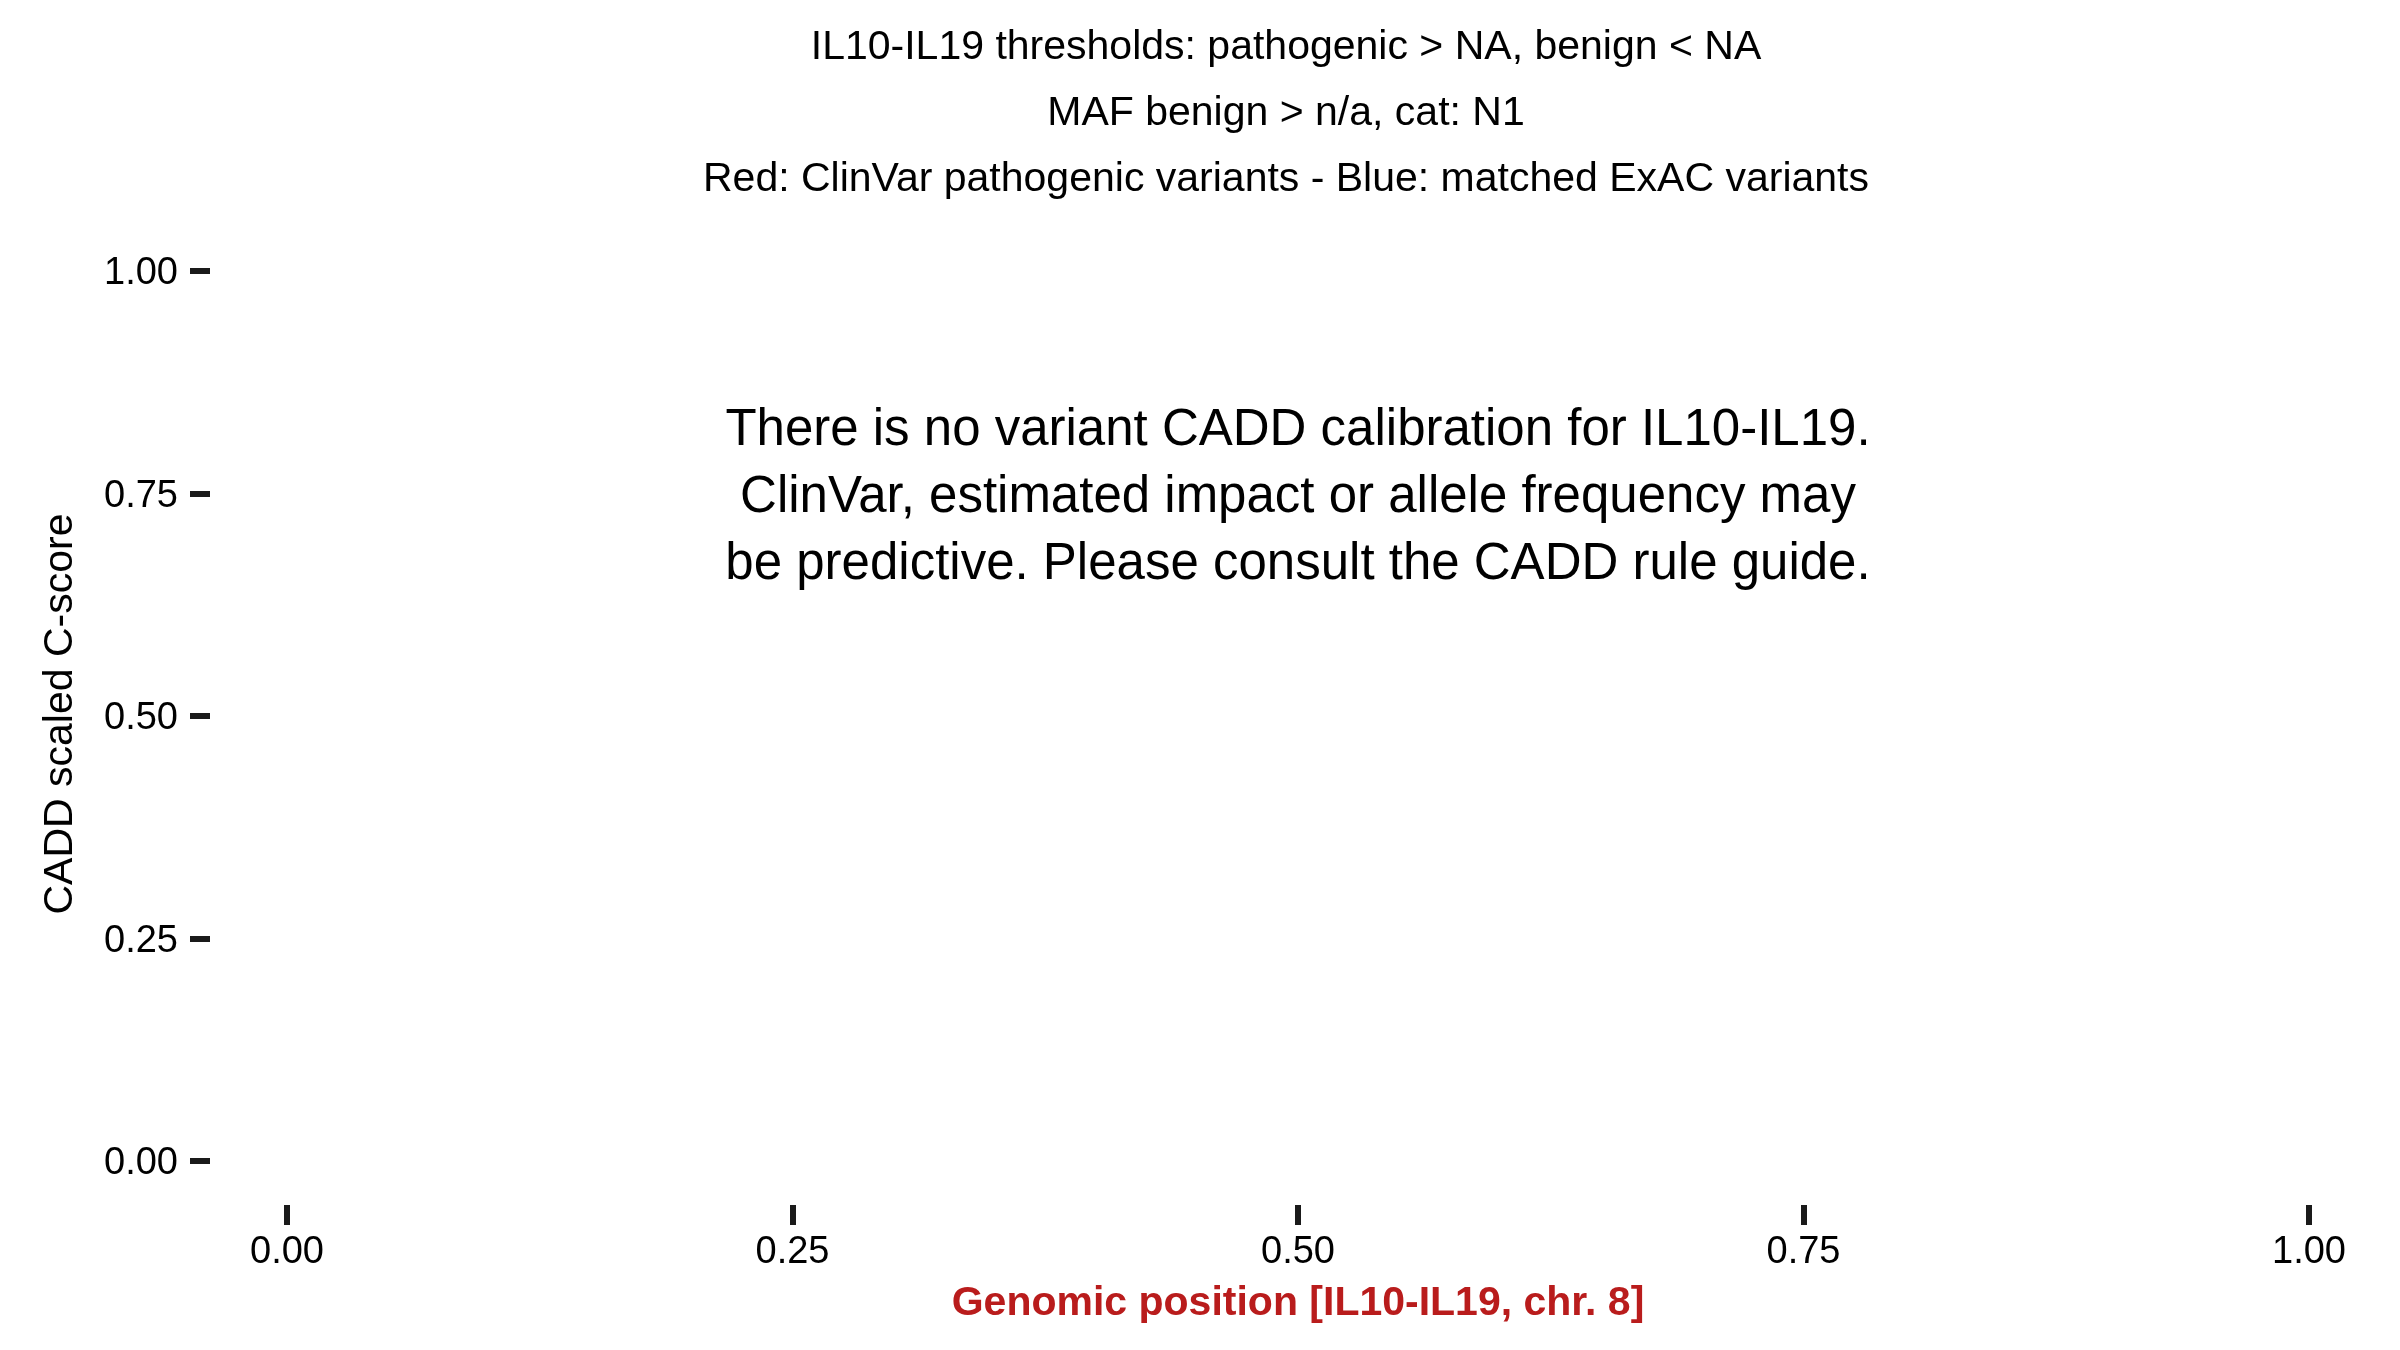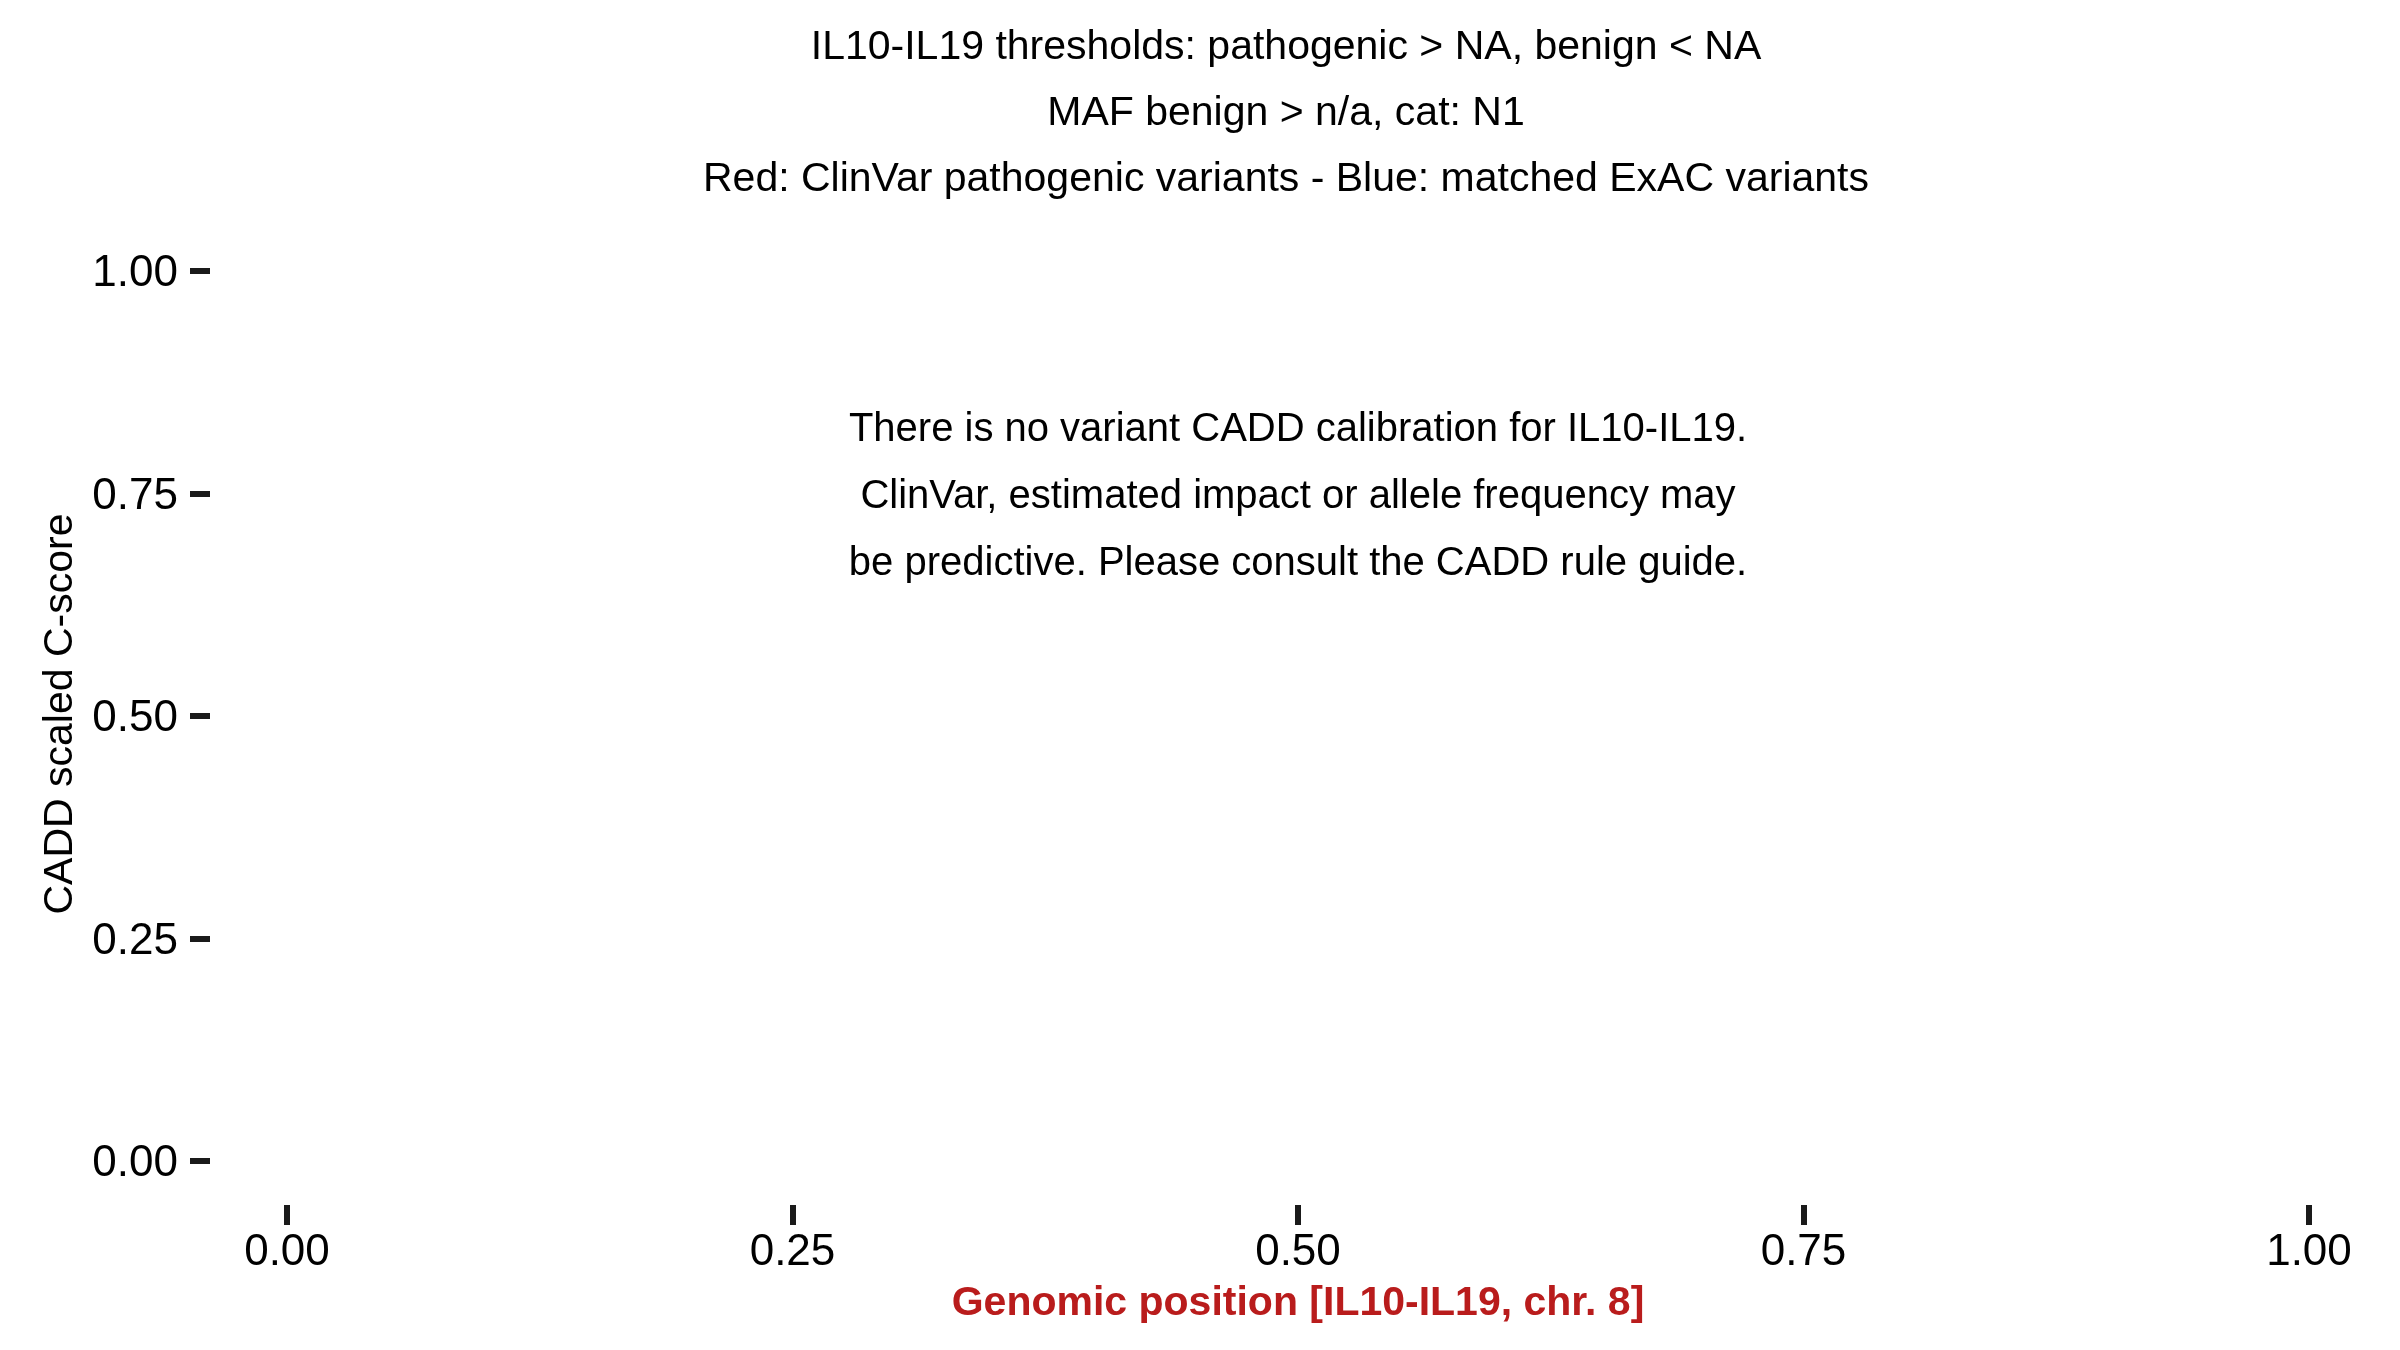--- a/index.html
+++ b/index.html
@@ -26,21 +26,21 @@
     line-height: 66px;
     color: #000000;
     white-space: nowrap;
   }
   .annotation {
     position: absolute;
     left: 198px;
     top: 394px;
     width: 2200px;
     text-align: center;
-    font-size: 40px;
+    font-size: 51px;
     line-height: 67px;
     color: #000000;
   }
   .y-axis-title {
     position: absolute;
     left: 58px;
     top: 714px;
     transform: translate(-50%, -50%) rotate(-90deg);
     font-size: 41px;
     white-space: nowrap;
@@ -51,21 +51,21 @@
     left: 198px;
     top: 1278px;
     width: 2200px;
     text-align: center;
     font-size: 41px;
     color: #b91c1c;
     font-weight: bold;
   }
   .tick-label {
     position: absolute;
-    font-size: 44px;
+    font-size: 38px;
     line-height: 40px;
     color: #000000;
   }
   .y-tick-label {
     width: 110px;
     text-align: right;
   }
   .x-tick-label {
     width: 160px;
     text-align: center;

